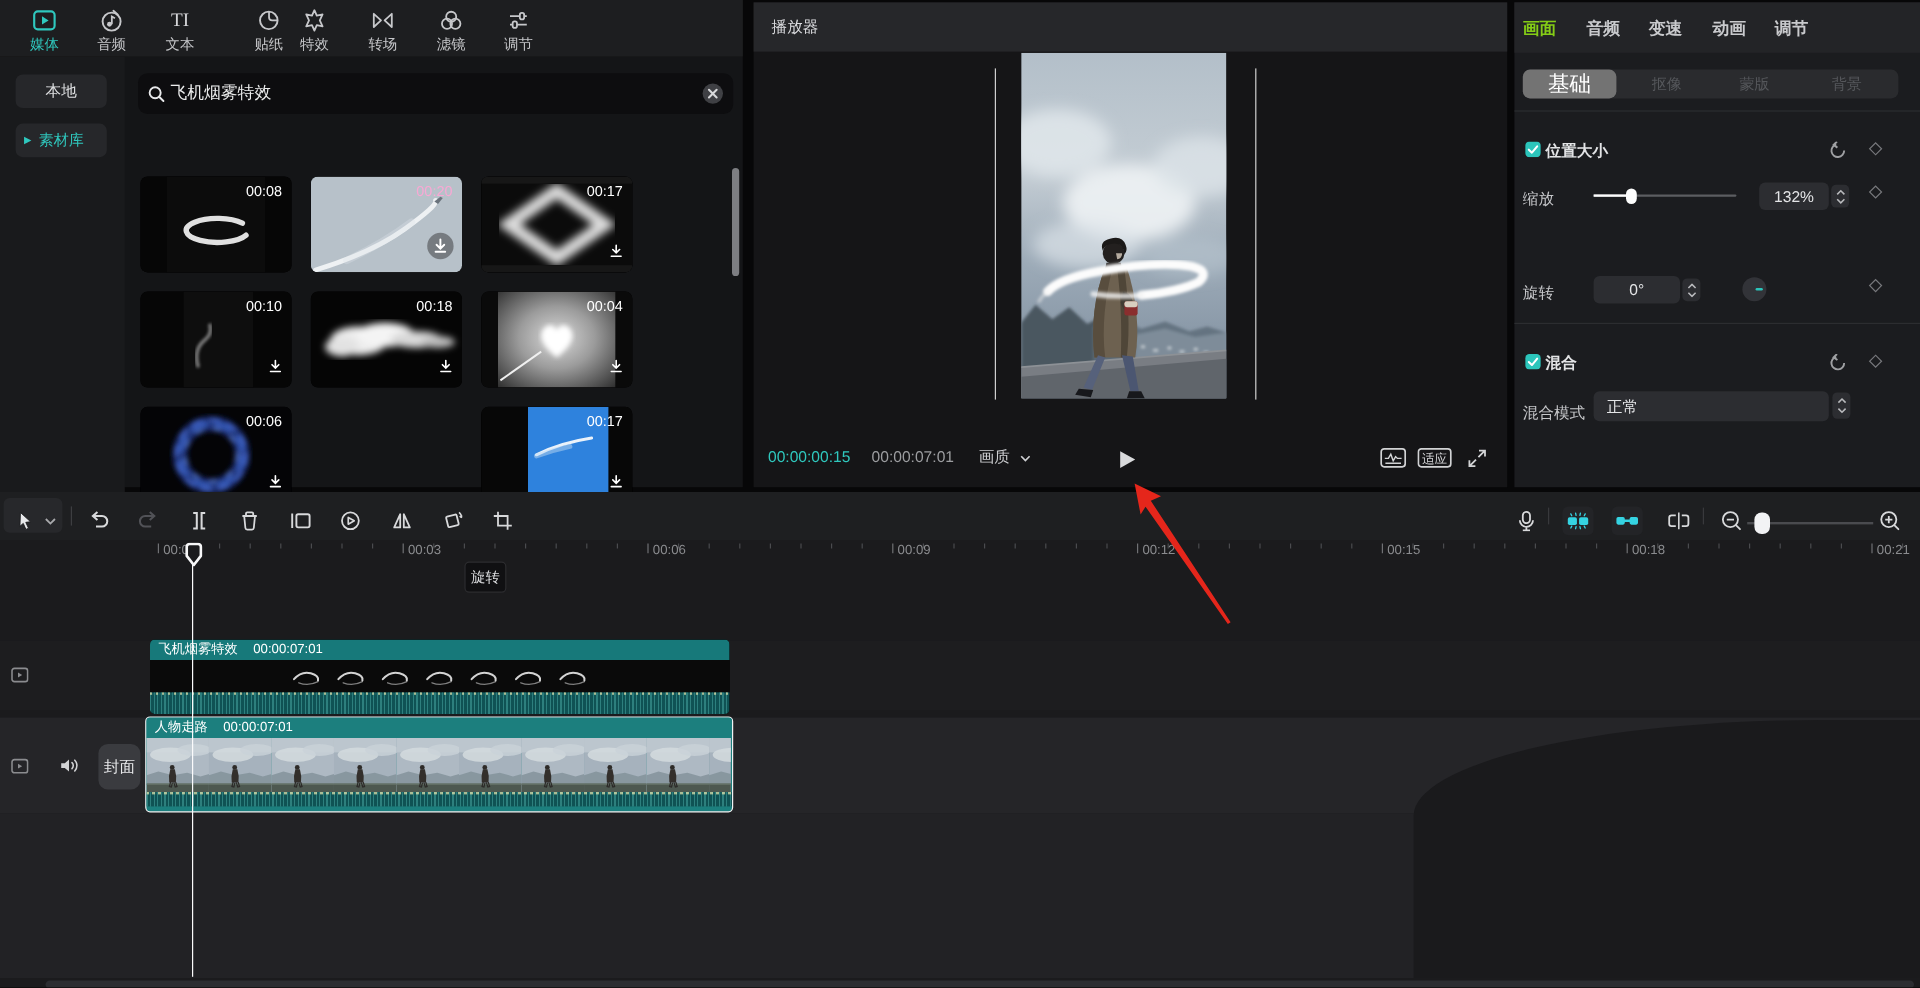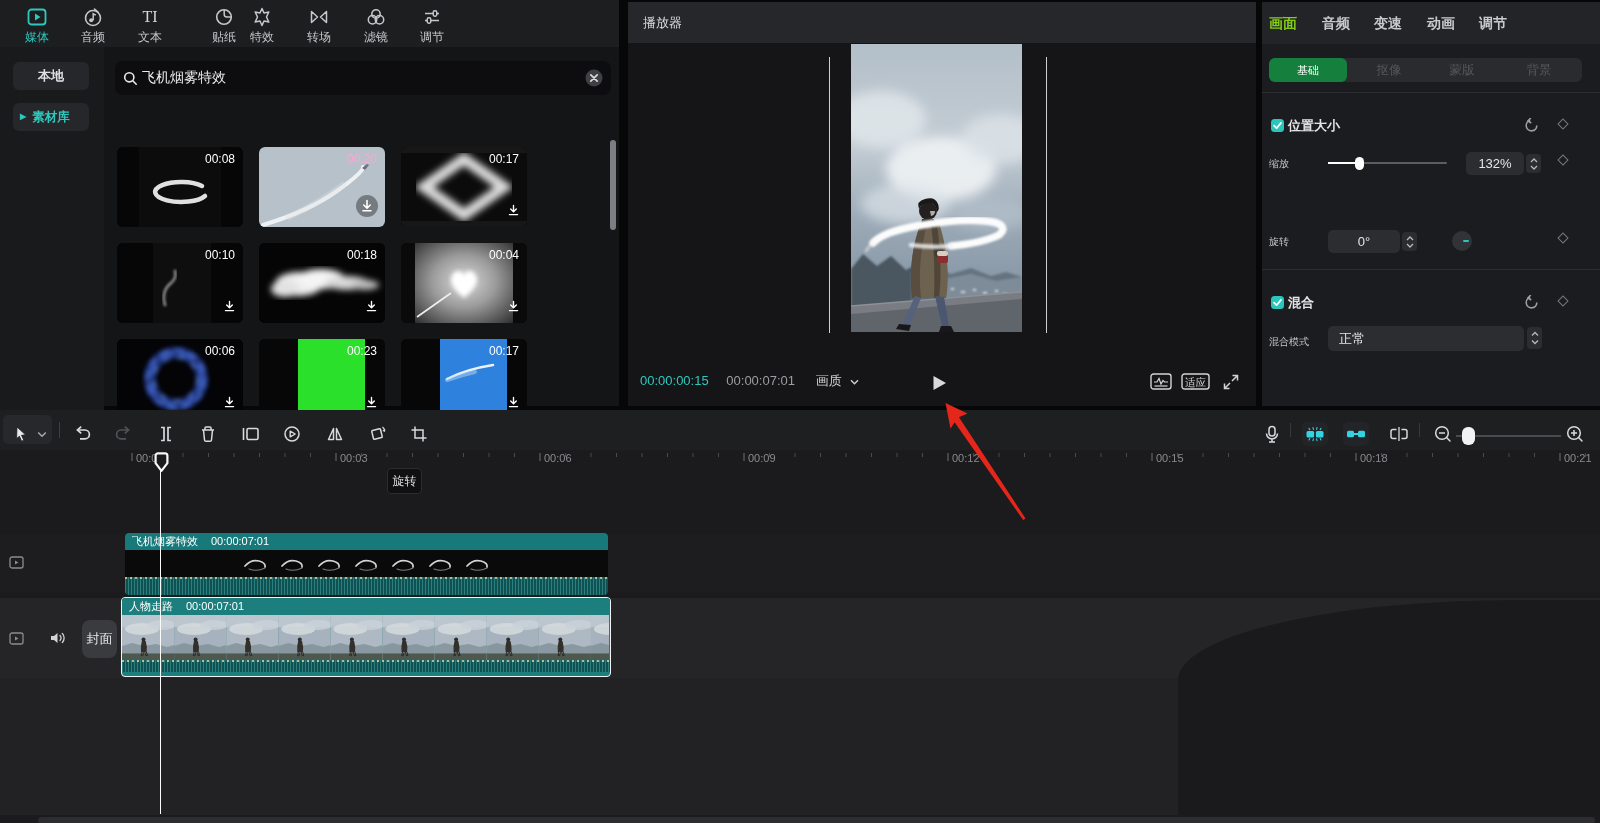--- a/index.html
+++ b/index.html
@@ -8,21 +8,21 @@
 #app { position:relative; width:1600px; height:823px; background:#070708; }
 
 #left { position:absolute; left:0; top:0; width:619px; height:406px; background:#141517; }
 #lp-toolbar { position:absolute; left:0; top:0; width:619px; height:47px; background:#1d1e20; }
 .tb-item { position:absolute; top:4px; width:56px; text-align:center; color:#c6c7ca; font-size:12px; }
 .tb-item svg { display:block; margin:2px auto 1px; }
 .tb-item .lbl { display:block; margin-top:1px; }
 .tb-item.active { color:#2fc8be; }
 #lp-nav { position:absolute; left:0; top:47px; width:104px; height:363px; background:#191a1c; }
 .nav-btn { position:absolute; left:13px; width:76px; height:28px; background:#26272a;
-  border-radius:6px; color:#dfe0e2; font-size:13px; text-align:center; line-height:28px;font-weight:bold; }
+  border-radius:6px; color:#dfe0e2; font-size:13px; text-align:center; line-height:28px; }
 #searchbox { position:absolute; left:115px; top:61px; width:496px; height:34px; background:#0d0d0f;
   border-radius:8px; }
 #search-x { position:absolute; right:7px; top:7px; }
 #grid { position:absolute; left:104px; top:111px; width:515px; height:315px; }
 .tile { position:absolute; width:126px; height:80px; border-radius:6px; background:#000;
   overflow:hidden; }
 .tile .dur { position:absolute; top:5px; right:8px; color:#fff; font-size:12px; z-index:3; }
 .tile .dl { position:absolute; right:6px; bottom:5px; z-index:3; }
 #lp-scroll { position:absolute; left:610px; top:140px; width:6px; height:90px; background:#7d7e82;
   border-radius:3px; }
@@ -31,32 +31,32 @@
 #player-header { position:absolute; left:0; top:0; width:628px; height:41px; background:#26272a;
   color:#dcdde0; font-size:13px; line-height:41px; padding-left:15px; }
 #pc-times { position:absolute; left:12px; top:370px; font-size:13px; }
 #pc-right { position:absolute; right:17px; top:371px; display:flex; align-items:center; }
 
 #props { position:absolute; left:1262px; top:2px; width:338px; height:404px; background:#1b1c1f; }
 #props-tabs { position:absolute; left:0; top:0; width:338px; height:42px; background:#232427; }
 .ptab { position:absolute; top:0; height:42px; line-height:42px; font-size:14px; color:#c9cacd; font-weight:bold;}
 .ptab.active { color:#84cc16; }
 #subtabs { position:absolute; left:7px; top:56px; width:313px; height:24px; background:#2a2b2e; border-radius:6px; }
-#subtab-active { position:absolute; left:0; top:0; width:78px; height:24px; background:#15803d; border-radius:6px;
-  color:#fff; font-size:11px; text-align:center; line-height:24px; }
+#subtab-active { position:absolute; left:0; top:0; width:78px; height:24px; background:#737373; border-radius:6px;
+  color:#fff; font-size:18px; text-align:center; line-height:24px; }
 .stab { position:absolute; top:0; width:40px; height:24px; line-height:24px; text-align:center;
   color:#55575b; font-size:12.5px; }
 .pdivider { position:absolute; left:0; width:338px; height:1px; background:#2c2d30; }
 .sec-head { position:absolute; left:0; width:338px; height:18px; }
 .cbx { position:absolute; left:9px; top:1px; }
 .sec-title { position:absolute; left:26px; top:0; color:#e3e4e6; font-size:13px; font-weight:bold; }
 .reset { position:absolute; left:262px; top:1px; }
 .dia { position:absolute; left:297px; top:4px; width:8px; height:8px; border:1.3px solid #77787c; transform:rotate(45deg); }
 .prow { position:absolute; left:0; width:338px; height:23px; }
-.plabel { position:absolute; left:7px; top:5px; color:#c6c7ca; font-size:10px; }
+.plabel { position:absolute; left:7px; top:5px; color:#c6c7ca; font-size:13px; }
 .strack { position:absolute; top:10px; height:2px; background:#5c5d61; border-radius:1px; }
 .sthumb { position:absolute; top:-5.5px; width:9px; height:13px; background:#fdfdfd; border-radius:4.5px; }
 .pbox { position:absolute; top:0; height:23px; background:#2c2d31; border-radius:5px; color:#e4e5e7;
   font-size:13px; text-align:center; line-height:23px; }
 .xy { color:#76777b; margin-right:14px; }
 .spin { position:absolute; left:264px; top:2px; width:15px; height:19px; background:#2c2d31; border-radius:4px;
   display:flex; align-items:center; justify-content:center; }
 
 #timeline { position:absolute; left:0; top:410px; width:1600px; height:413px; background:#1b1b1d; overflow:hidden; }
 #tl-toolbar { position:absolute; left:0; top:0; width:1600px; height:40px; background:#1e1f21; }
@@ -278,30 +278,20 @@
             <rect width="126" height="80" fill="#040406"></rect>
             <g filter="url(#blur5)">
               <circle cx="59" cy="40" r="26" fill="none" stroke="#16245e" stroke-width="13"></circle>
               <circle cx="59" cy="40" r="26" fill="none" stroke="#24387f" stroke-width="7"></circle>
               <circle cx="59" cy="40" r="26" fill="none" stroke="#3354b0" stroke-width="5" stroke-dasharray="14 7"></circle>
               <circle cx="59" cy="40" r="29" fill="none" stroke="#4668cc" stroke-width="2.5" stroke-dasharray="9 6" opacity="0.85"></circle>
               <circle cx="59" cy="40" r="22" fill="none" stroke="#6388dd" stroke-width="2" stroke-dasharray="6 9" opacity="0.75"></circle>
             </g>
           </svg>
         <span class="dur">00:06</span>
-        <div class="dl"><svg width="15" height="15" viewBox="0 0 24 24">
-              <path d="M12 4 V14 M7.5 9.5 L12 14 L16.5 9.5 M5.5 18.5 H18.5" stroke="#fff" stroke-width="2.2" fill="none" stroke-linecap="round"></path>
-            </svg></div>
-      </div>
-      <div class="tile" style="left:155px;top:228px;">
-        <svg width="126" height="80" viewBox="0 0 126 80">
-            <rect width="126" height="80" fill="#070707"></rect>
-            <rect x="39" y="0" width="67" height="80" fill="#2be02b"></rect>
-          </svg>
-        <span class="dur">00:23</span>
         <div class="dl"><svg width="15" height="15" viewBox="0 0 24 24">
               <path d="M12 4 V14 M7.5 9.5 L12 14 L16.5 9.5 M5.5 18.5 H18.5" stroke="#fff" stroke-width="2.2" fill="none" stroke-linecap="round"></path>
             </svg></div>
       </div>
       <div class="tile" style="left:297px;top:228px;">
         <svg width="126" height="80" viewBox="0 0 126 80">
             <rect width="126" height="80" fill="#070707"></rect>
             <rect x="39" y="0" width="67" height="80" fill="#2e82dd"></rect>
             <path d="M46 40 Q66 30 92 26" stroke="#eaf2fa" stroke-width="2.5" fill="none" stroke-linecap="round"></path>
             <path d="M46 41 Q60 36 74 33" stroke="#bcd8f2" stroke-width="4" fill="none" opacity="0.5" stroke-linecap="round"></path>

